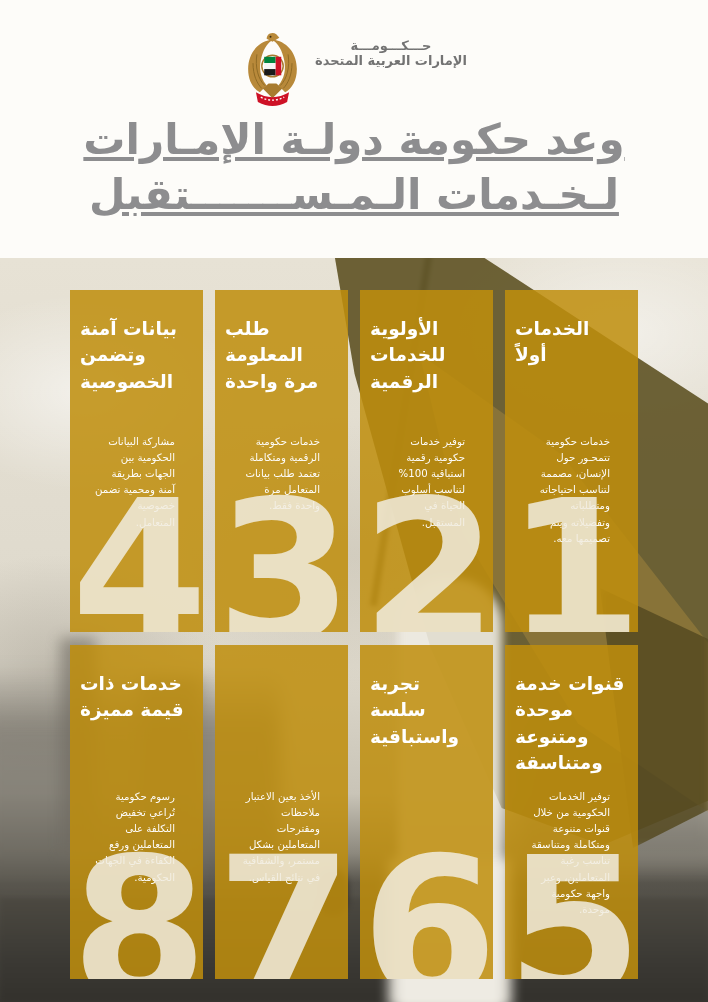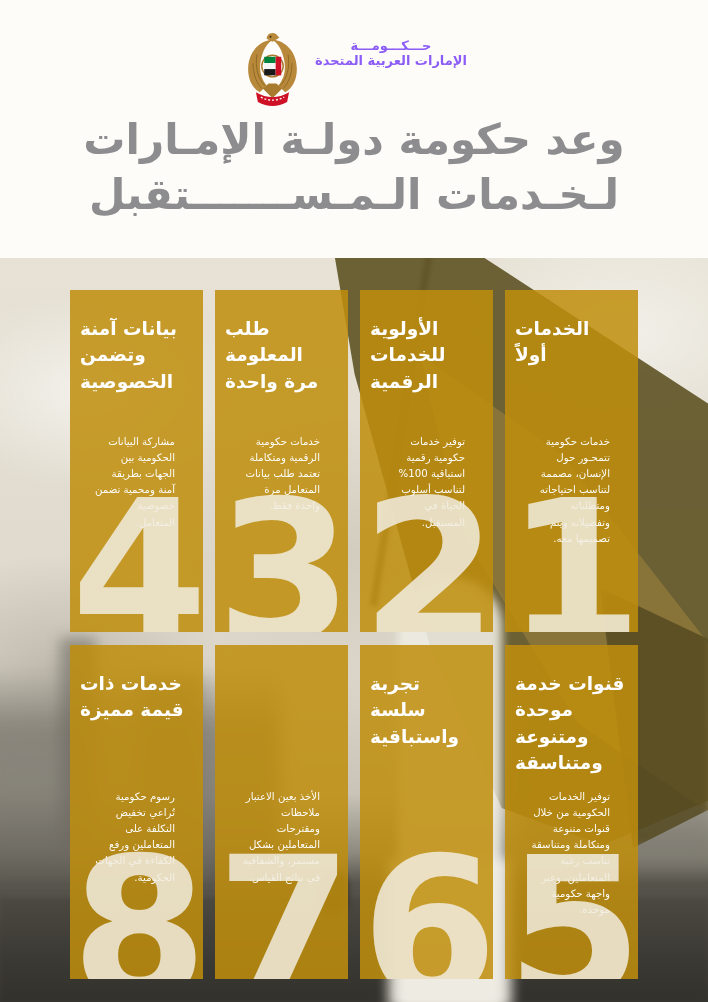--- a/index.html
+++ b/index.html
@@ -2,27 +2,27 @@
 <html lang="ar"><head>
 <meta charset="utf-8">
 <style>
   html,body{margin:0;padding:0;background:#ffffff;}
   body{font-family:"DejaVu Sans", sans-serif;}
   .poster{position:relative;width:708px;height:1002px;overflow:hidden;background:#fdfcf9;direction:rtl;}
 
   
   .header{position:absolute;top:30px;left:0;width:708px;height:80px;direction:ltr;}
   .emblem{position:absolute;left:243px;top:0;width:59px;height:76px;}
-  .gov-text{position:absolute;left:312px;top:8px;width:158px;text-align:center;color:#8b5cf6;}
+  .gov-text{position:absolute;left:312px;top:8px;width:158px;text-align:center;color:#737373;}
   .gov-line1{font-size:13px;font-weight:bold;letter-spacing:1px;}
   .gov-line2{font-size:13px;font-weight:bold;white-space:nowrap;}
 
   
   .main-title{position:absolute;top:112px;left:0;width:708px;margin:0;text-align:center;
-              color:#8d8d8f;font-size:42px;font-weight:bold;line-height:1.32;}
+              color:#8d8d8f;font-size:42px;font-weight:bold;line-height:1.32;text-decoration:underline;}
 
   
   .photo{position:absolute;top:258px;left:0;width:708px;height:744px;overflow:hidden;background:#ded9cc;}
   .photo .shape{position:absolute;}
   .sky{left:0;top:0;width:708px;height:744px;
        background:
          radial-gradient(220px 140px at 12% 18%, rgba(255,255,255,.55), rgba(255,255,255,0) 70%),
          radial-gradient(260px 160px at 88% 10%, rgba(255,255,255,.5), rgba(255,255,255,0) 70%),
          radial-gradient(300px 200px at 50% 40%, rgba(185,178,162,.35), rgba(185,178,162,0) 70%),
          radial-gradient(240px 160px at 8% 55%, rgba(150,144,132,.4), rgba(150,144,132,0) 70%),

